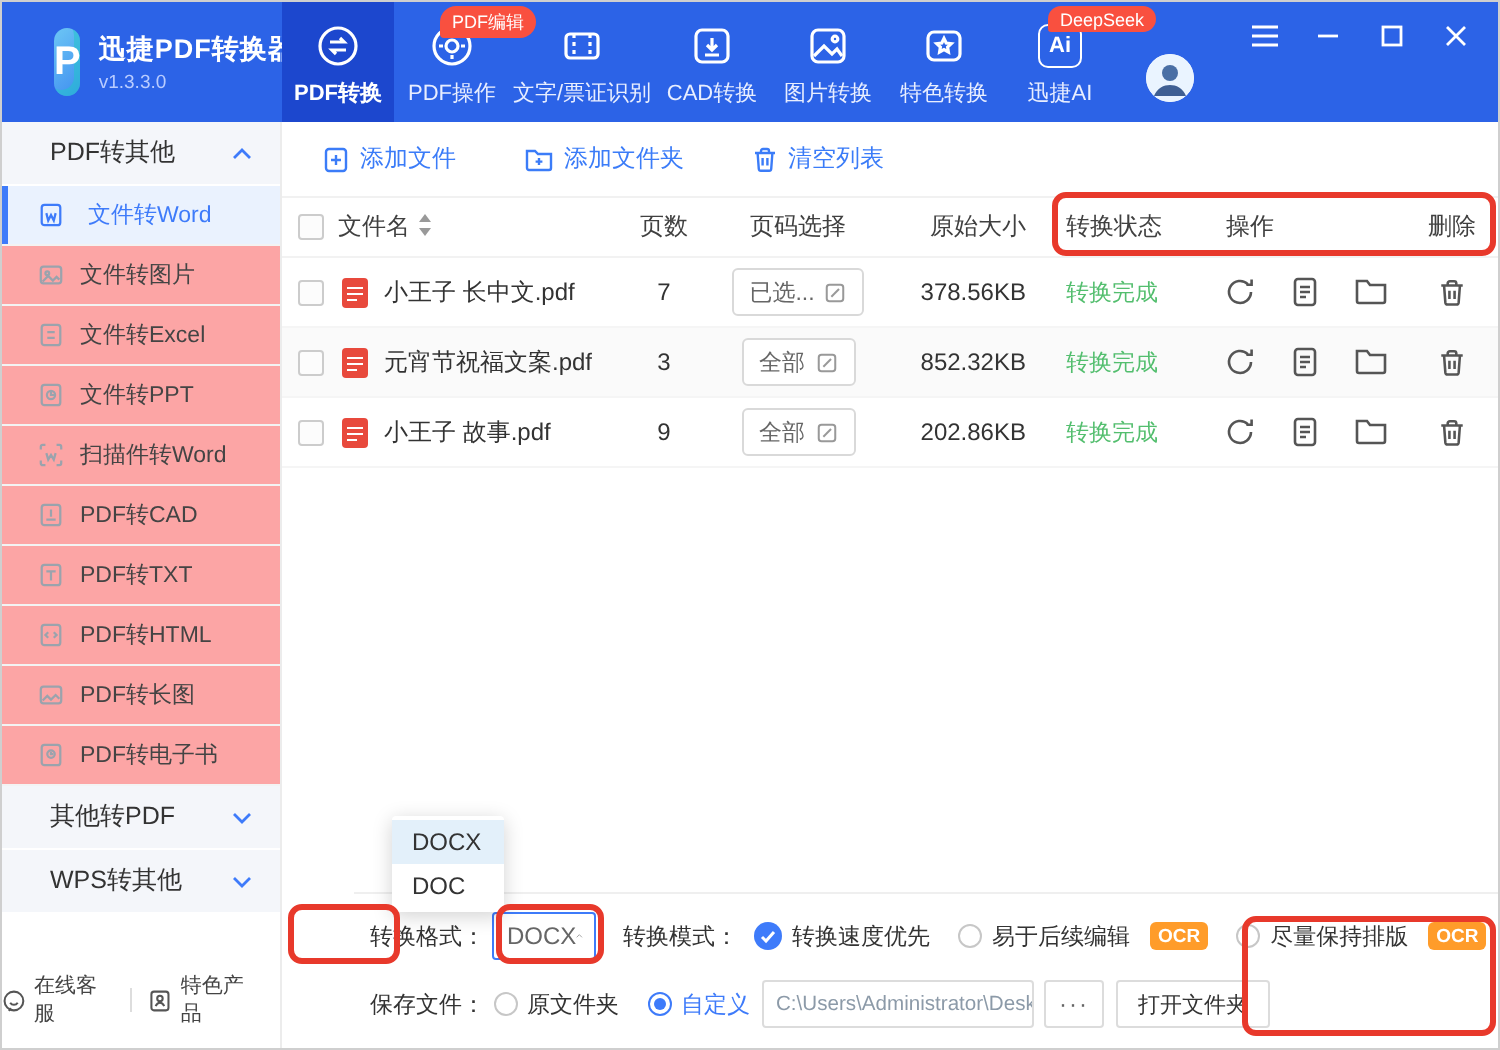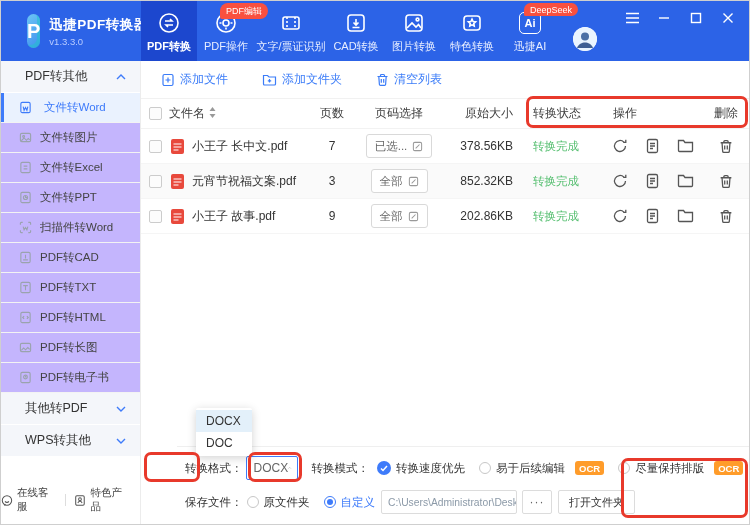--- a/index.html
+++ b/index.html
@@ -33,21 +33,21 @@
     border:1.6px solid #fff; border-radius:5px; font-size:11px; font-weight:bold; color:#fff; }
   .avatar { width:24px; height:24px; border-radius:50%; margin:26px 0 0 14px; background:#fff; overflow:hidden; }
   .win-ctrls { position:absolute; right:8px; top:0; height:34px; display:flex; align-items:center; gap:6px; }
   .win-btn { width:26px; height:26px; display:flex; align-items:center; justify-content:center; color:#fff; cursor:pointer; }
 
   
   .sidebar { position:absolute; top:60px; left:0; width:140px; bottom:0; background:#fff; border-right:1px solid #ececec; }
   .sb-group-header { height:32px; background:#f4f6fa; display:flex; align-items:center; padding:0 14px 0 24px;
     font-size:12.5px; color:#333; justify-content:space-between; cursor:pointer; border-bottom:1px solid #fff; }
   .sb-item { position:relative; height:30px; display:flex; align-items:center; padding-left:18px; gap:8px;
-    color:#444; font-size:11.5px; border-bottom:1px solid #f3f3f3; cursor:pointer; background:#c4b5fd; }
+    color:#444; font-size:11.5px; border-bottom:1px solid #f3f3f3; cursor:pointer; background:#fca5a5; }
   .sb-item .sb-ic { color:#9aa3ad; display:flex; }
   .sb-item.active { background:#eaf2fe; color:#3e7bfa;gap:12px; }
   .sb-item.active .sb-ic { color:#3e7bfa; }
   .sb-item.active::before { content:""; position:absolute; left:0; top:0; bottom:0; width:3px; background:#3e7bfa; }
   .sb-footer { position:absolute; bottom:10px; left:0; width:128px; display:flex; align-items:center; justify-content:center; gap:9px; }
   .sb-flink { display:flex; align-items:center; gap:4px; font-size:10.5px; color:#444; cursor:pointer; }
   .sb-div { width:1px; height:12px; background:#ddd; }
 
   
   .main { position:absolute; top:60px; left:140px; right:0; bottom:0; background:#fff; }

